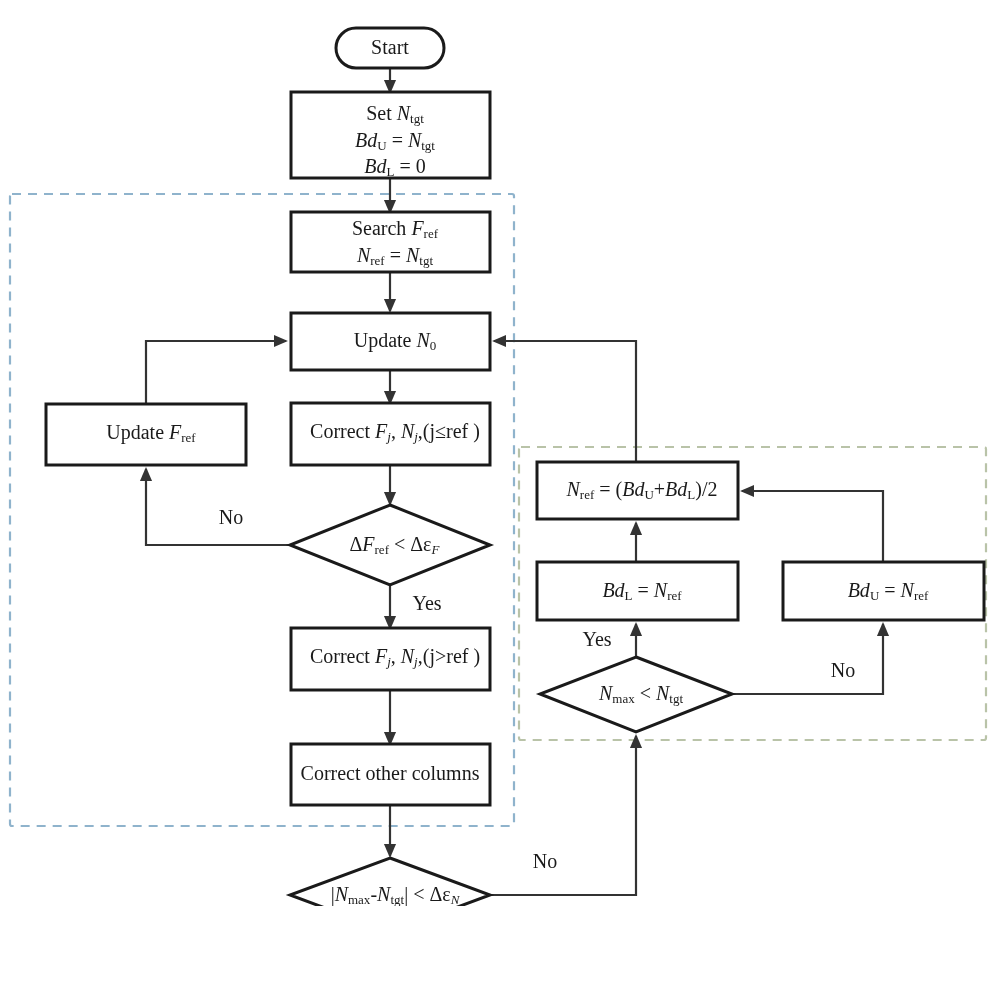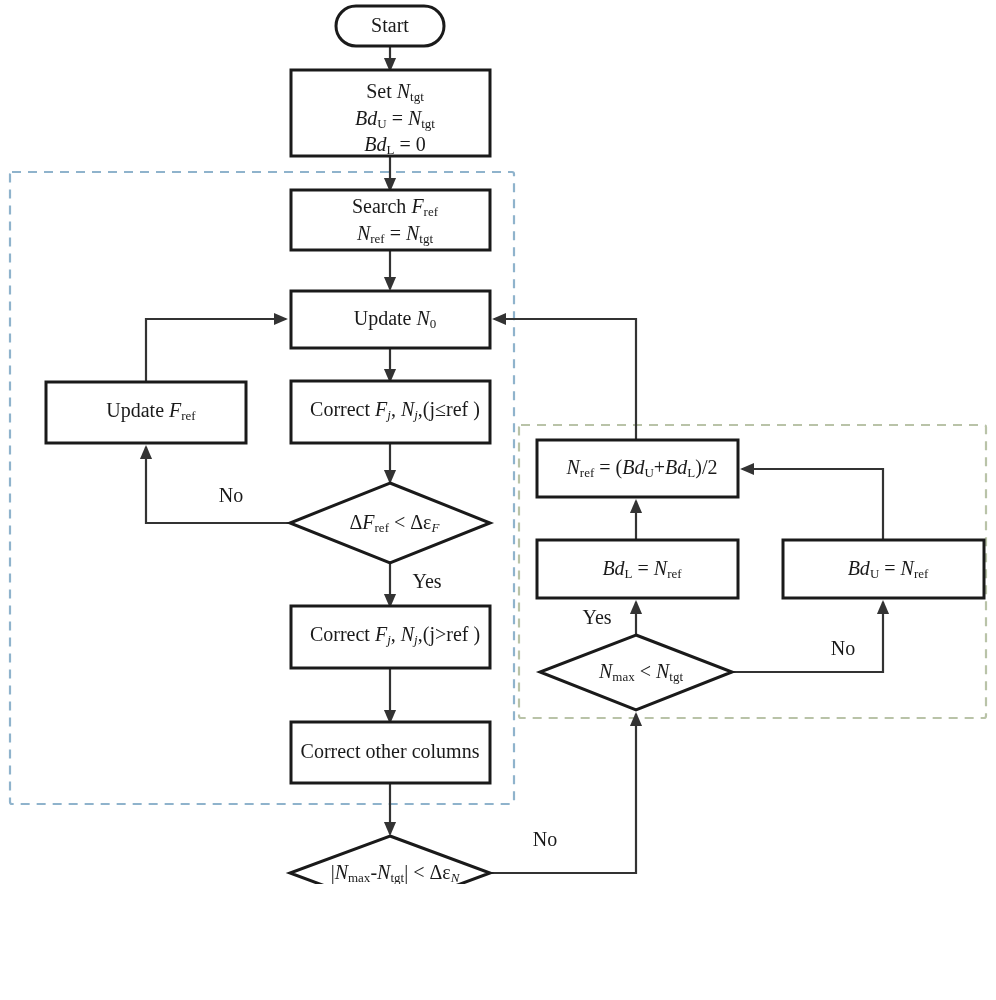--- a/index.html
+++ b/index.html
@@ -9,20 +9,21 @@
   }
   body {
     font-family: "Liberation Serif", "DejaVu Serif", serif;
   }
   #canvas {
     position: relative;
     width: 996px;
     height: 884px;
     background: #ffffff;
     overflow: hidden;
+    margin-top: 22px;
   }
   svg#flow {
     position: absolute;
     left: 0;
     top: 0;
     width: 996px;
     height: 1000px;
   }
   .node-rect {
     fill: #ffffff;

